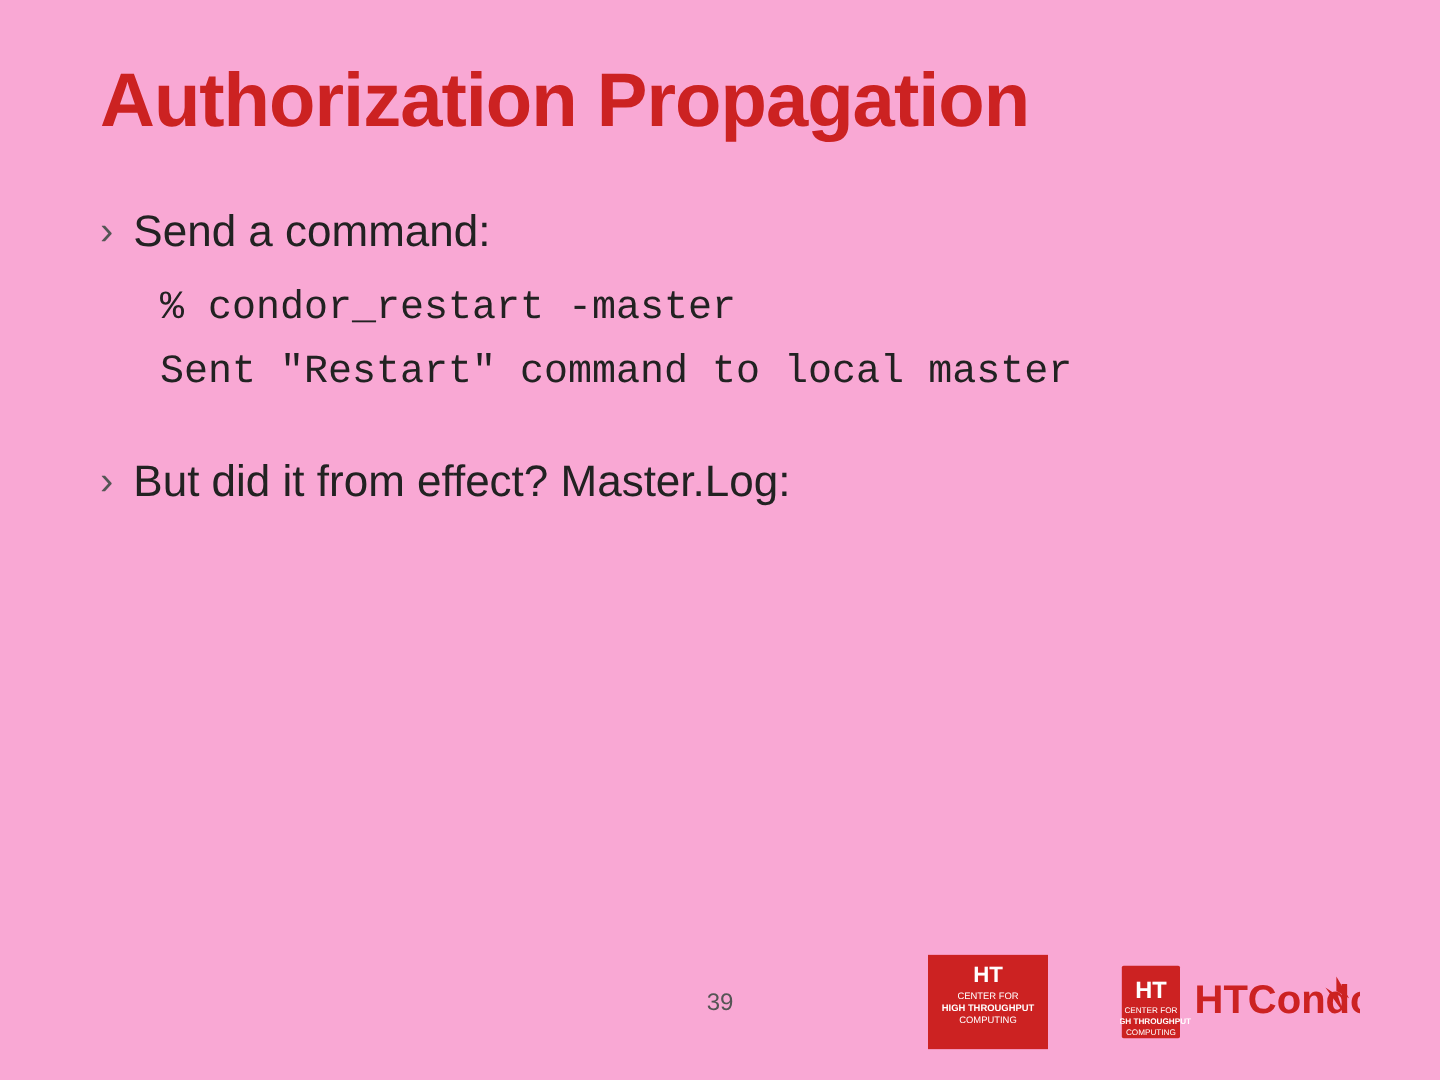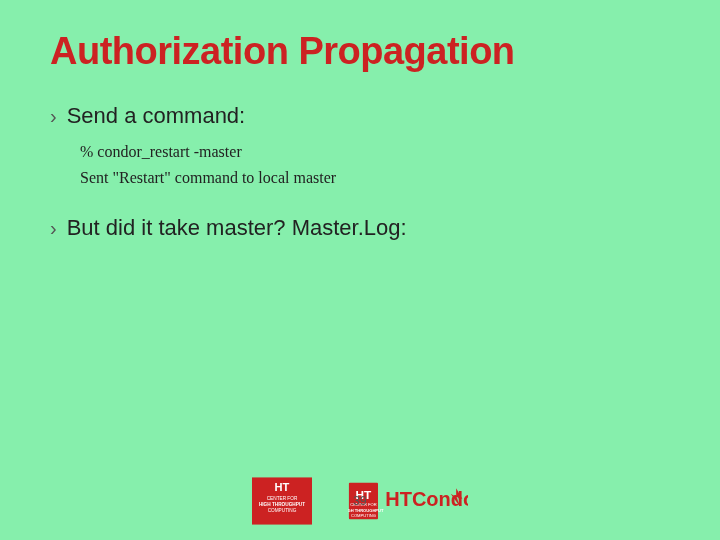--- a/index.html
+++ b/index.html
@@ -9,21 +9,21 @@
       height: 540px;
       background: #ffffff;
       font-family: Arial, sans-serif;
       overflow: hidden;
       position: relative;
     }
 
     .slide {
       width: 720px;
       height: 540px;
-      background: #86efac;
+      background: #f9a8d4;
       padding: 30px 50px 4px 50px;
       position: relative;
     }
 
     .title {
       font-size: 38px;
       font-weight: bold;
       color: #cc2222;
       margin-bottom: 30px;
       letter-spacing: -0.5px;
@@ -44,38 +44,38 @@
     }
 
     .bullet-text {
       font-size: 22px;
       color: #222222;
       font-weight: normal;
       text-align: right;
     }
 
     .code-block {
-      font-family: Liberation Serif, serif;
-      font-size: 16px;
+      font-family: Liberation Mono, monospace;
+      font-size: 20px;
       color: #222222;
       margin-left: 30px;
       margin-bottom: 25px;
       margin-top: 8px;
       line-height: 1.6;
       white-space: pre;
     }
 
     .footer {
       position: absolute;
       bottom: 15px;
       left: 0;
       right: 0;
       display: flex;
       align-items: center;
-      justify-content: center;
+      justify-content: flex-end;
       padding: 0 40px;
       gap: 36px;
     }
 
     .footer-left {
       display: flex;
       align-items: center;
       gap: 10px;
     }
 
@@ -107,21 +107,21 @@
   <div class="bullet-item">
     <span class="bullet-arrow">›</span>
     <span class="bullet-text">Send a command:</span>
   </div>
 
   <div class="code-block">% condor_restart -master
 Sent "Restart" command to local master</div>
 
   <div class="bullet-item">
     <span class="bullet-arrow">›</span>
-    <span class="bullet-text">But did it take master?  Master.Log:</span>
+    <span class="bullet-text">But did it from effect?  Master.Log:</span>
   </div>
 
 
   <div class="footer">
 
     <div class="footer-left">
       <svg class="ht-logo" viewBox="0 0 70 55" xmlns="http://www.w3.org/2000/svg">
         <rect x="0" y="0" width="70" height="55" fill="#cc2222"></rect>
         <text x="35" y="16" text-anchor="middle" fill="white" font-size="13" font-weight="bold" font-family="Arial">HT</text>
         <text x="35" y="26" text-anchor="middle" fill="white" font-size="5.5" font-family="Arial">CENTER FOR</text>

